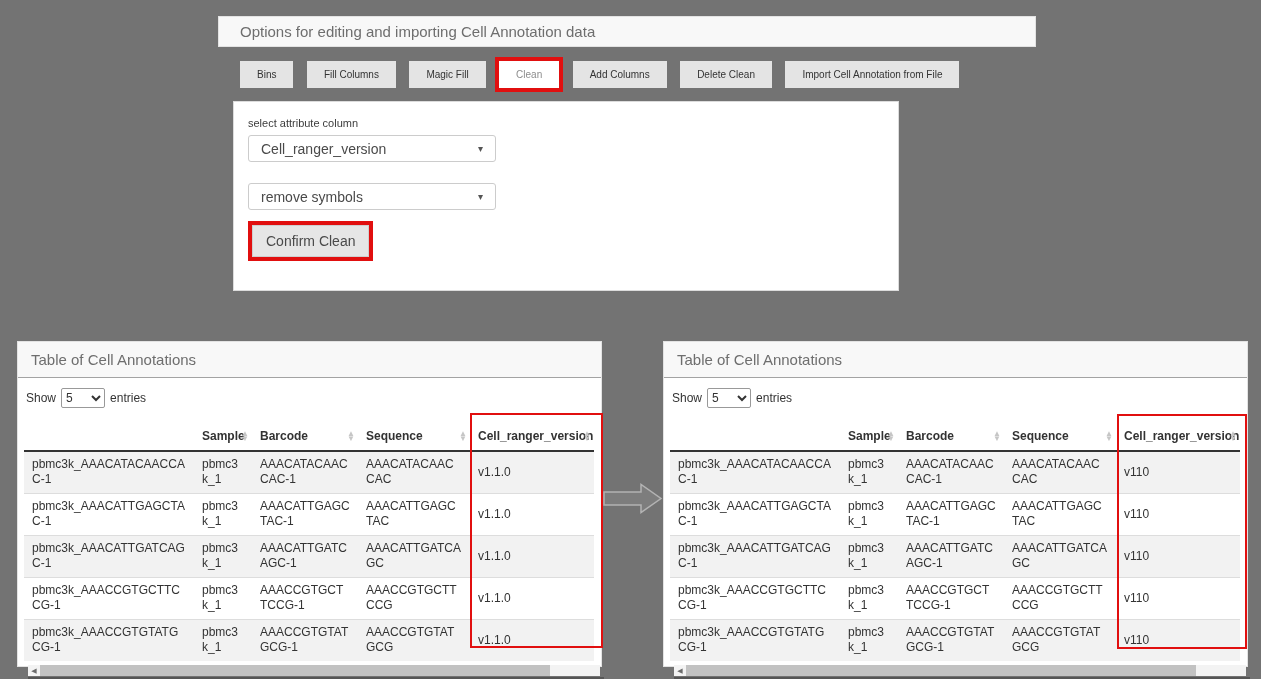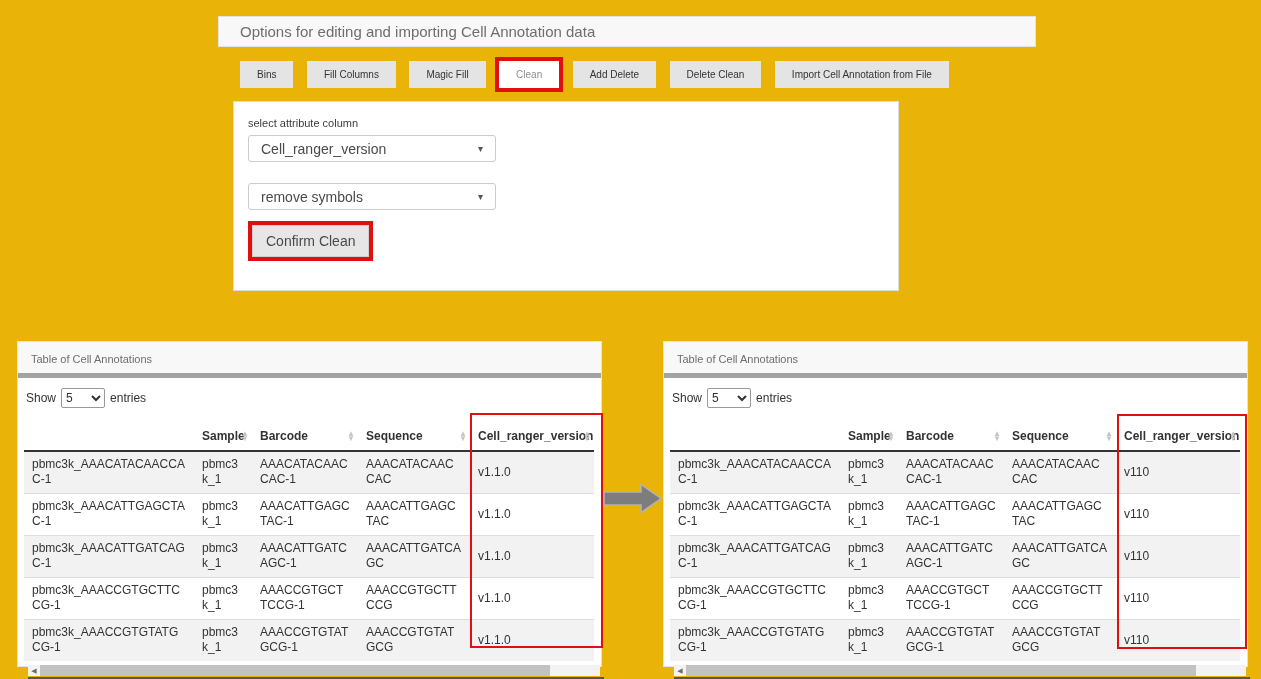--- a/index.html
+++ b/index.html
@@ -1,18 +1,18 @@
 <!DOCTYPE html>
 <html><head>
 <meta charset="utf-8">
 <style>
   * { box-sizing: border-box; margin: 0; padding: 0; }
   html,body { background:#fff; }
   body { font-family: "Liberation Sans", "DejaVu Sans", sans-serif; }
-  #page { position:relative; width:1261px; height:679px; background:#eab308; overflow:hidden; }
+  #page { position:relative; width:1261px; height:679px; background:#737373; overflow:hidden; }
 
   
   .options-panel { position:absolute; left:218px; top:16px; width:818px; }
   .opt-header { height:31px; line-height:29px; border:1px solid #e3e3e3; background:#f8f8f8;
                 color:#6e6e6e; font-size:15px; padding-left:21px; }
   .tabs { margin:14px 0 0 22px; height:34px; }
   .tab { display:inline-block; background:#e4e4e4; color:#333; font-size:10px;
          padding:8px 17px; margin-right:9px; cursor:pointer; vertical-align:top; }
   .tab.active { background:#fff; color:#8c8c8c; outline:4px solid #e10f0f; }
   .tab-content { margin:6px 0 0 15px; width:666px; height:190px; border:1px solid #dcdcdc;
@@ -25,22 +25,22 @@
   .gap1 { height:21px; } .gap2 { height:15px; }
   .confirm-btn { display:inline-block; margin-left:4px; background:#e6e6e6; border:1px solid #cfcfcf;
                  color:#4a4a4a; font-size:14px; padding:7px 13px; cursor:pointer;
                  outline:4px solid #e10f0f; font-family:inherit; }
 
   
   .table-panel { position:absolute; top:341px; width:585px; height:326px;
                  border:1px solid #e3e3e3; background:#fff; }
   .table-panel.before { left:17px; }
   .table-panel.after  { left:663px; }
-  .tp-header { height:36px; line-height:35px; background:#f8f8f8; border-bottom:5px solid #a3a3a3;
-               color:#6e6e6e; font-size:11px; padding-left:13px; }
+  .tp-header { height:36px; line-height:35px; background:#f8f8f8; border-bottom:1px solid #a3a3a3;
+               color:#6e6e6e; font-size:15px; padding-left:13px; }
   .tp-body { padding:10px 0 6px 6px; }
   .show-row { font-size:12px; color:#333; margin-left:2px; display:flex; align-items:center; }
   .page-size { margin:0 5px; font-size:12px; color:#333; width:44px; height:20px;
                border:1px solid #999; border-radius:2px; background:#fff; font-family:inherit; }
   .anno-table { border-collapse:collapse; table-layout:fixed; width:570px; margin-top:15px;
                 font-size:12px; color:#333; }
   .anno-table th { font-weight:bold; text-align:left; padding:6px 8px 7px 8px; position:relative;
                    border-bottom:2px solid #333; height:28px; cursor:pointer; }
   .sort-icon { position:absolute; right:3px; top:50%; transform:translateY(-56%);
                display:flex; flex-direction:column; color:#c6c6c6; font-size:8px; line-height:5px; }
@@ -68,21 +68,21 @@
 
 <div id="page">
 
   <div class="options-panel">
     <div class="opt-header">Options for editing and importing Cell Annotation data</div>
     <div class="tabs">
       <span class="tab">Bins</span>
       <span class="tab">Fill Columns</span>
       <span class="tab">Magic Fill</span>
       <span class="tab active">Clean</span>
-      <span class="tab">Add Delete</span>
+      <span class="tab">Add Columns</span>
       <span class="tab">Delete Clean</span>
       <span class="tab">Import Cell Annotation from File</span>
     </div>
     <div class="tab-content">
       <div class="field-label">select attribute column</div>
       <div class="select-box">
         <span>Cell_ranger_version</span>
         <span class="caret">▾</span>
       </div>
       <div class="gap1"></div>

